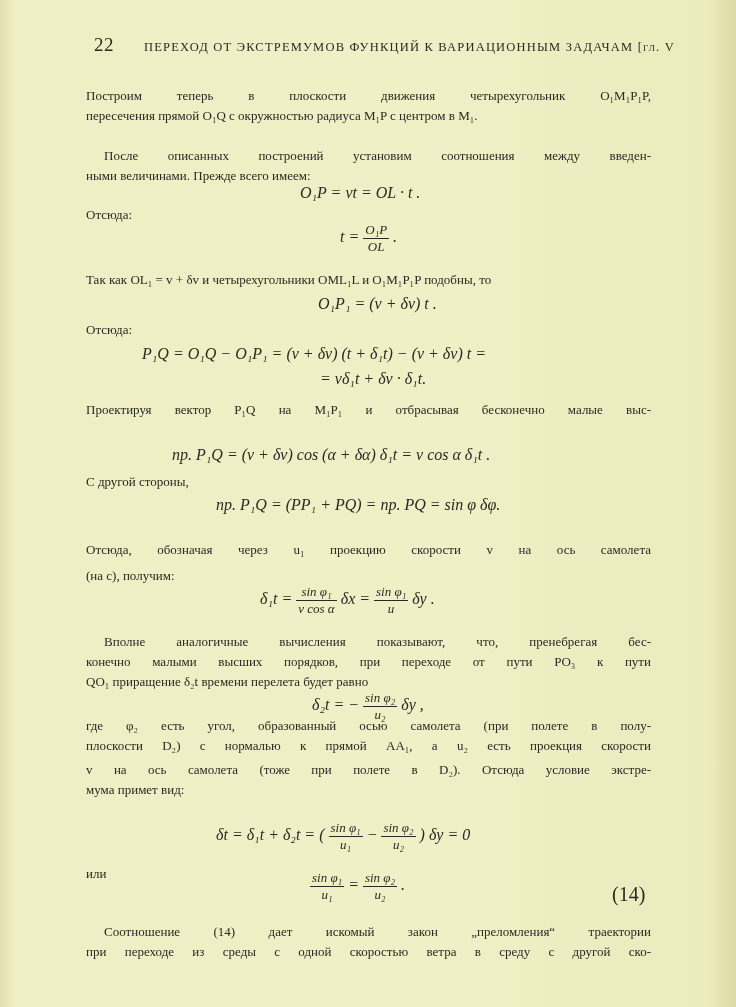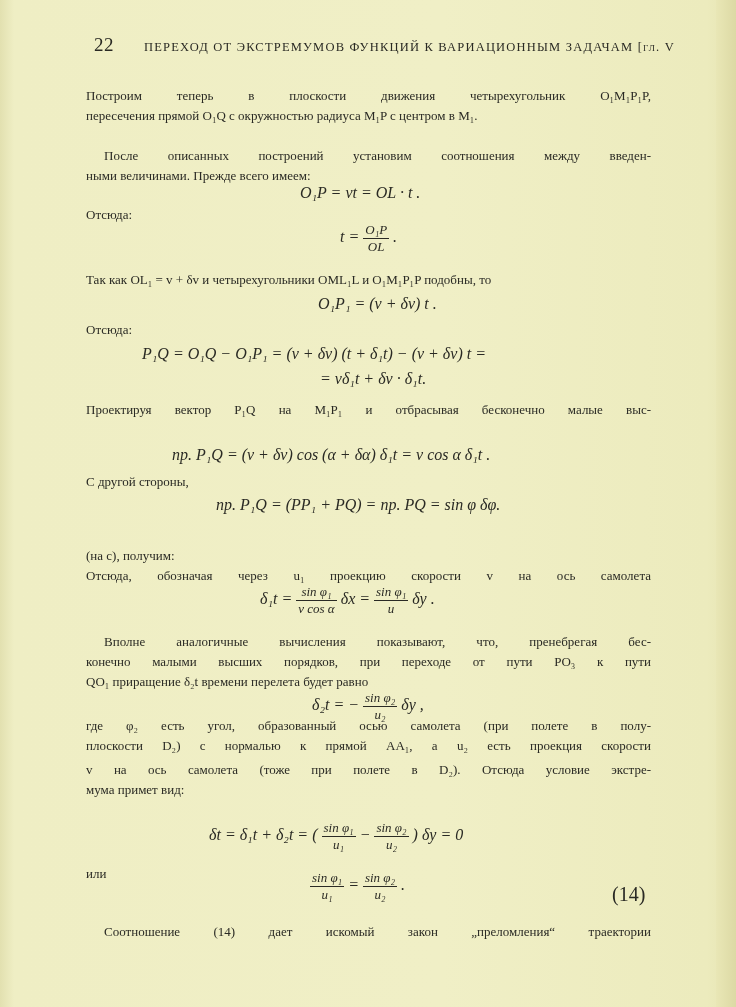--- a/index.html
+++ b/index.html
@@ -91,22 +91,22 @@
 
 <div class="eq" style="top:446px; left:172px;">пр. P₁Q = (v + δv) cos (α + δα) δ₁t = v cos α δ₁t .</div>
 
 <div class="p" style="top:472px;">
   <span class="line last">С другой стороны,</span>
 </div>
 
 <div class="eq" style="top:496px; left:204px;margin-left:12px;">пр. P₁Q = (PP₁ + PQ) = пр. PQ = sin φ δφ.</div>
 
 <div class="p" style="top:540px;">
+  <span class="line">Отсюда, обозначая через u₁ проекцию скорости v на ось самолета</span>
   <span class="line last" style="margin-top:6px;">(на c), получим:</span>
-  <span class="line">Отсюда, обозначая через u₁ проекцию скорости v на ось самолета</span>
 </div>
 
 <div class="eq" style="top:584px; left:260px;">
   <span>δ₁t =</span>
   <span class="frac"><span class="num">sin φ₁</span><span class="den">v cos α</span></span>
   <span>δx =</span>
   <span class="frac"><span class="num">sin φ₁</span><span class="den">u</span></span>
   <span>δy .</span>
 </div>
 
@@ -122,21 +122,21 @@
   <span>δy ,</span>
 </div>
 
 <div class="p" style="top:716px;">
   <span class="line">где φ₂ есть угол, образованный осью самолета (при полете в полу-</span>
   <span class="line">плоскости D₂) с нормалью к прямой AA₁, а u₂ есть проекция скорости</span>
   <span class="line" style="margin-top:4px;">v на ось самолета (тоже при полете в D₂). Отсюда условие экстре-</span>
   <span class="line last">мума примет вид:</span>
 </div>
 
-<div class="eq" style="top:820px; left:209px;font-family:Liberation Serif, serif;">
+<div class="eq" style="top:820px; left:216px;font-family:Liberation Serif, serif;">
   <span>δt = δ₁t + δ₂t = (</span>
   <span class="frac"><span class="num">sin φ₁</span><span class="den">u₁</span></span>
   <span>−</span>
   <span class="frac"><span class="num">sin φ₂</span><span class="den">u₂</span></span>
   <span>) δy = 0</span>
 </div>
 
 <div class="p" style="top:864px;">
   <span class="line last">или</span>
 </div>
@@ -144,13 +144,14 @@
 <div class="eq" style="top:870px; left:310px;">
   <span class="frac"><span class="num">sin φ₁</span><span class="den">u₁</span></span>
   <span>=</span>
   <span class="frac"><span class="num">sin φ₂</span><span class="den">u₂</span></span>
   <span>.</span>
 </div>
 <div class="eqnum" style="top:883px; left:612px;">(14)</div>
 
 <div class="p" style="top:922px;">
   <span class="line indent">Соотношение (14) дает искомый закон „преломления“ траектории</span>
+  <span class="line">при переходе из среды с одной скоростью ветра в среду с другой ско-</span>
 </div>
 
 </body></html>

